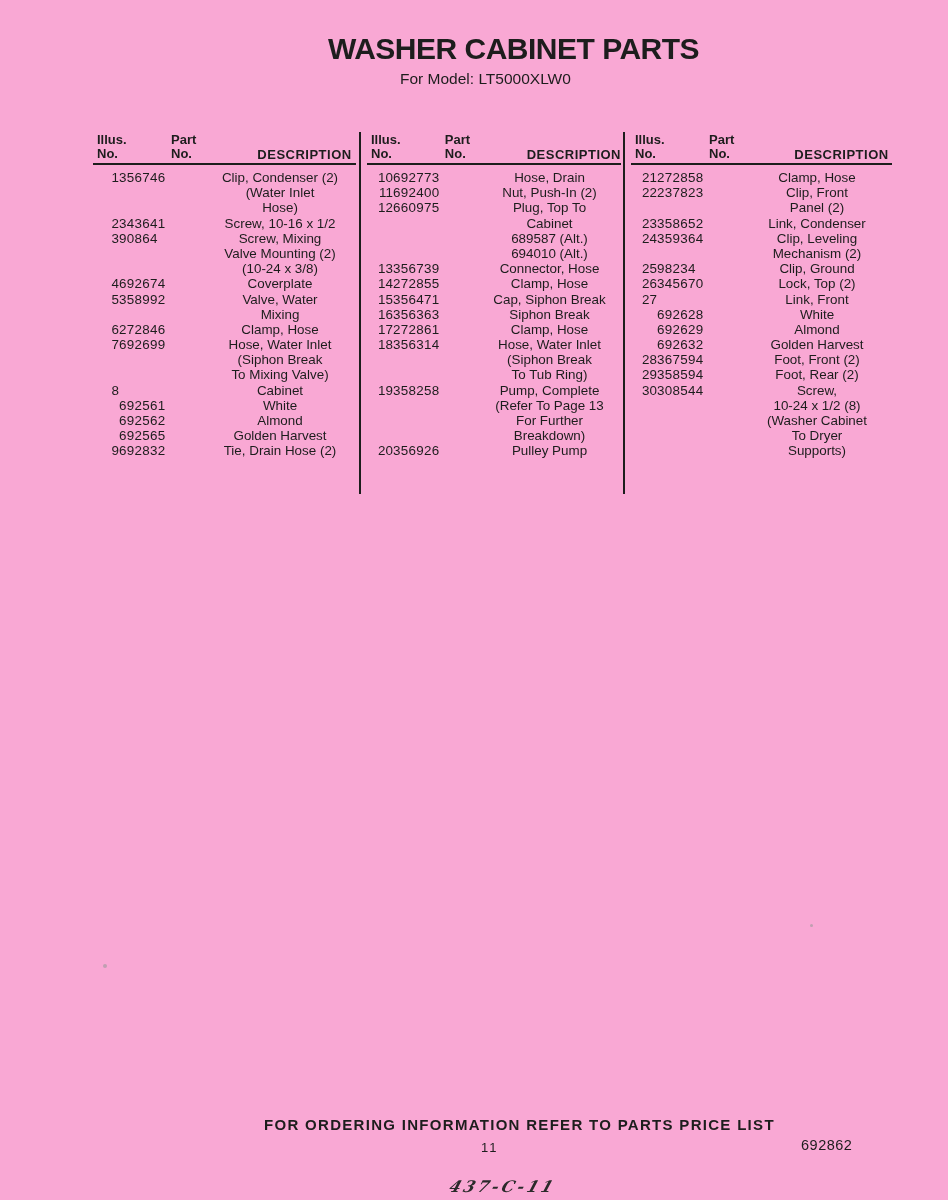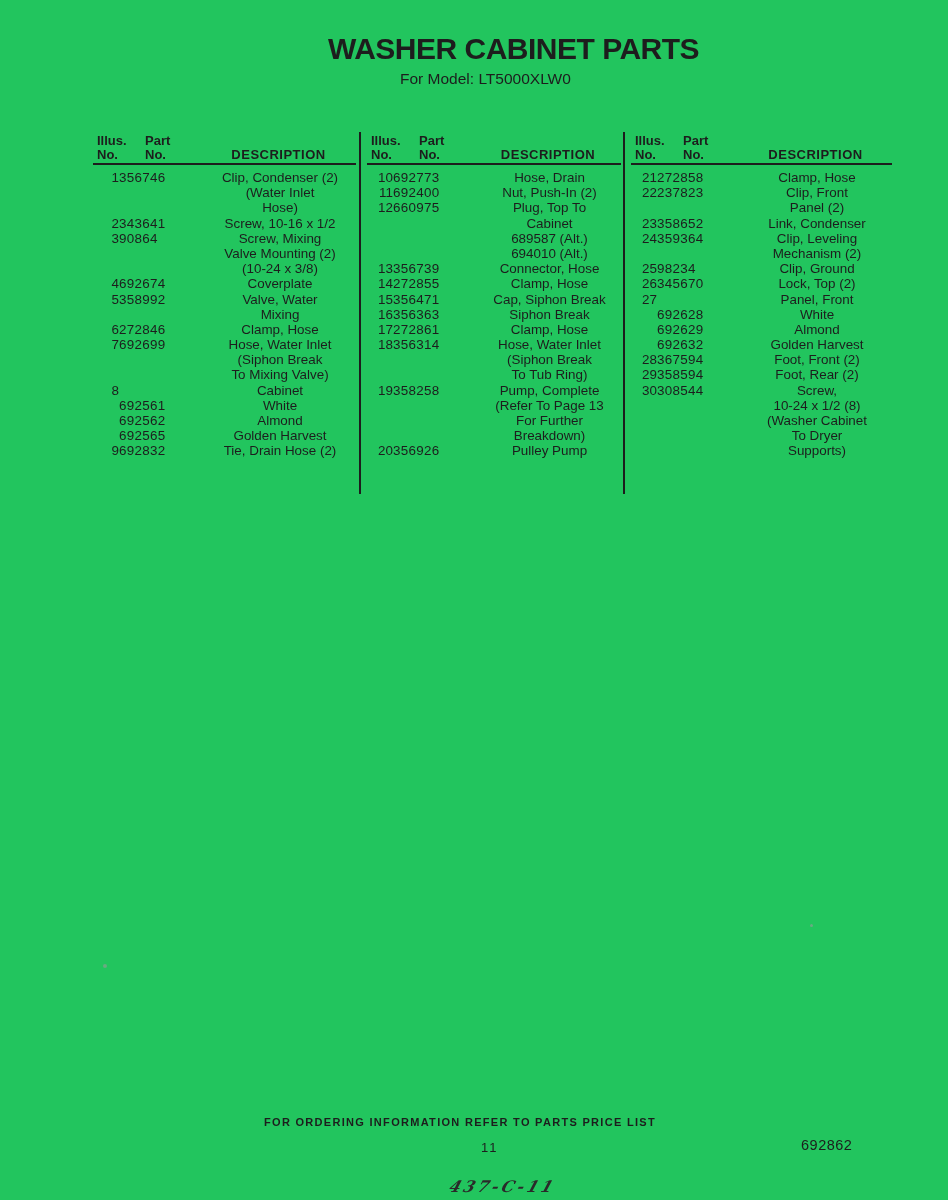--- a/index.html
+++ b/index.html
@@ -1,49 +1,49 @@
 <!DOCTYPE html>
 <html><head>
 <meta charset="utf-8">
 <style>
   html,body{margin:0;padding:0;background:#ffffff;}
   .page{
-    position:relative;width:948px;height:1200px;background:#22c55e;
+    position:relative;width:948px;height:1200px;background:#f9a8d4;
     font-family:"Liberation Sans",sans-serif;color:#1d1d1d;overflow:hidden;
   }
   .title{
     position:absolute;left:328px;top:34px;font-size:30px;font-weight:bold;
     letter-spacing:-0.5px;line-height:30px;white-space:nowrap;
   }
   .subtitle{
     position:absolute;left:400px;top:70px;font-size:15.5px;font-weight:normal;
     line-height:17px;white-space:nowrap;
   }
   .col{position:absolute;top:133px;font-size:13.4px;line-height:15.2px;}
   .col1{left:93px;width:263px;}
   .col2{left:367px;width:254px;}
   .col3{left:631px;width:261px;}
   .vdivider{position:absolute;top:132px;width:2px;height:362px;background:#1d1d1d;}
   .vd1{left:359px;}
   .vd2{left:623px;}
   .col-header{
-    display:flex;align-items:center;font-weight:bold;font-size:13px;
-    line-height:14px;padding:0 0 1px 0;border-bottom:2.5px solid #1d1d1d;
+    display:flex;align-items:flex-start;font-weight:bold;font-size:13px;
+    line-height:14px;padding:0 0 1px 0;border-bottom:2.5px solid #1d1d1d;gap:26px;
   }
   .hc span{display:block;}
   .hc-illus{width:48px;padding-left:4px;}
   .hc-part{width:56px;}
   .hc-desc{flex:1;text-align:center;letter-spacing:0.5px;margin-top:15px;}
   .rows{margin-top:5px;}
   .row{display:flex;height:15.2px;white-space:nowrap;}
   .c-illus{width:26px;text-align:right;flex:none;}
   .c-part{width:72px;text-align:left;flex:none;letter-spacing:0.3px;}
   .c-desc{flex:1;padding-left:13px;overflow:visible;text-align:center;}
   .foot-note{
-    position:absolute;left:264px;top:1116px;font-size:11px;font-weight:bold;
+    position:absolute;left:264px;top:1116px;font-size:15px;font-weight:bold;
     letter-spacing:1.3px;white-space:nowrap;
   }
   .page-num{position:absolute;left:481px;top:1140px;font-size:13px;letter-spacing:2px;}
   .doc-num{position:absolute;left:801px;top:1137px;font-size:14.5px;letter-spacing:0.5px;}
   .handwriting{
     position:absolute;left:450px;top:1177px;font-size:16px;
     font-family:"DejaVu Serif",serif;font-style:italic;font-weight:bold;
     letter-spacing:3px;transform:skewX(-18deg);color:#2a2a2a;
   }
   .speck{position:absolute;background:#9a9a9a;opacity:0.6;border-radius:50%;}
@@ -335,21 +335,21 @@
           <span class="c-desc">Clip, Ground</span>
         </div>
         <div class="row">
           <span class="c-illus">26</span>
           <span class="c-part">345670</span>
           <span class="c-desc">Lock, Top (2)</span>
         </div>
         <div class="row">
           <span class="c-illus">27</span>
           <span class="c-part"></span>
-          <span class="c-desc">Panel, Front</span>
+          <span class="c-desc">Link, Front</span>
         </div>
         <div class="row">
           <span class="c-illus"></span>
           <span class="c-part">692628</span>
           <span class="c-desc">White</span>
         </div>
         <div class="row">
           <span class="c-illus"></span>
           <span class="c-part">692629</span>
           <span class="c-desc">Almond</span>

